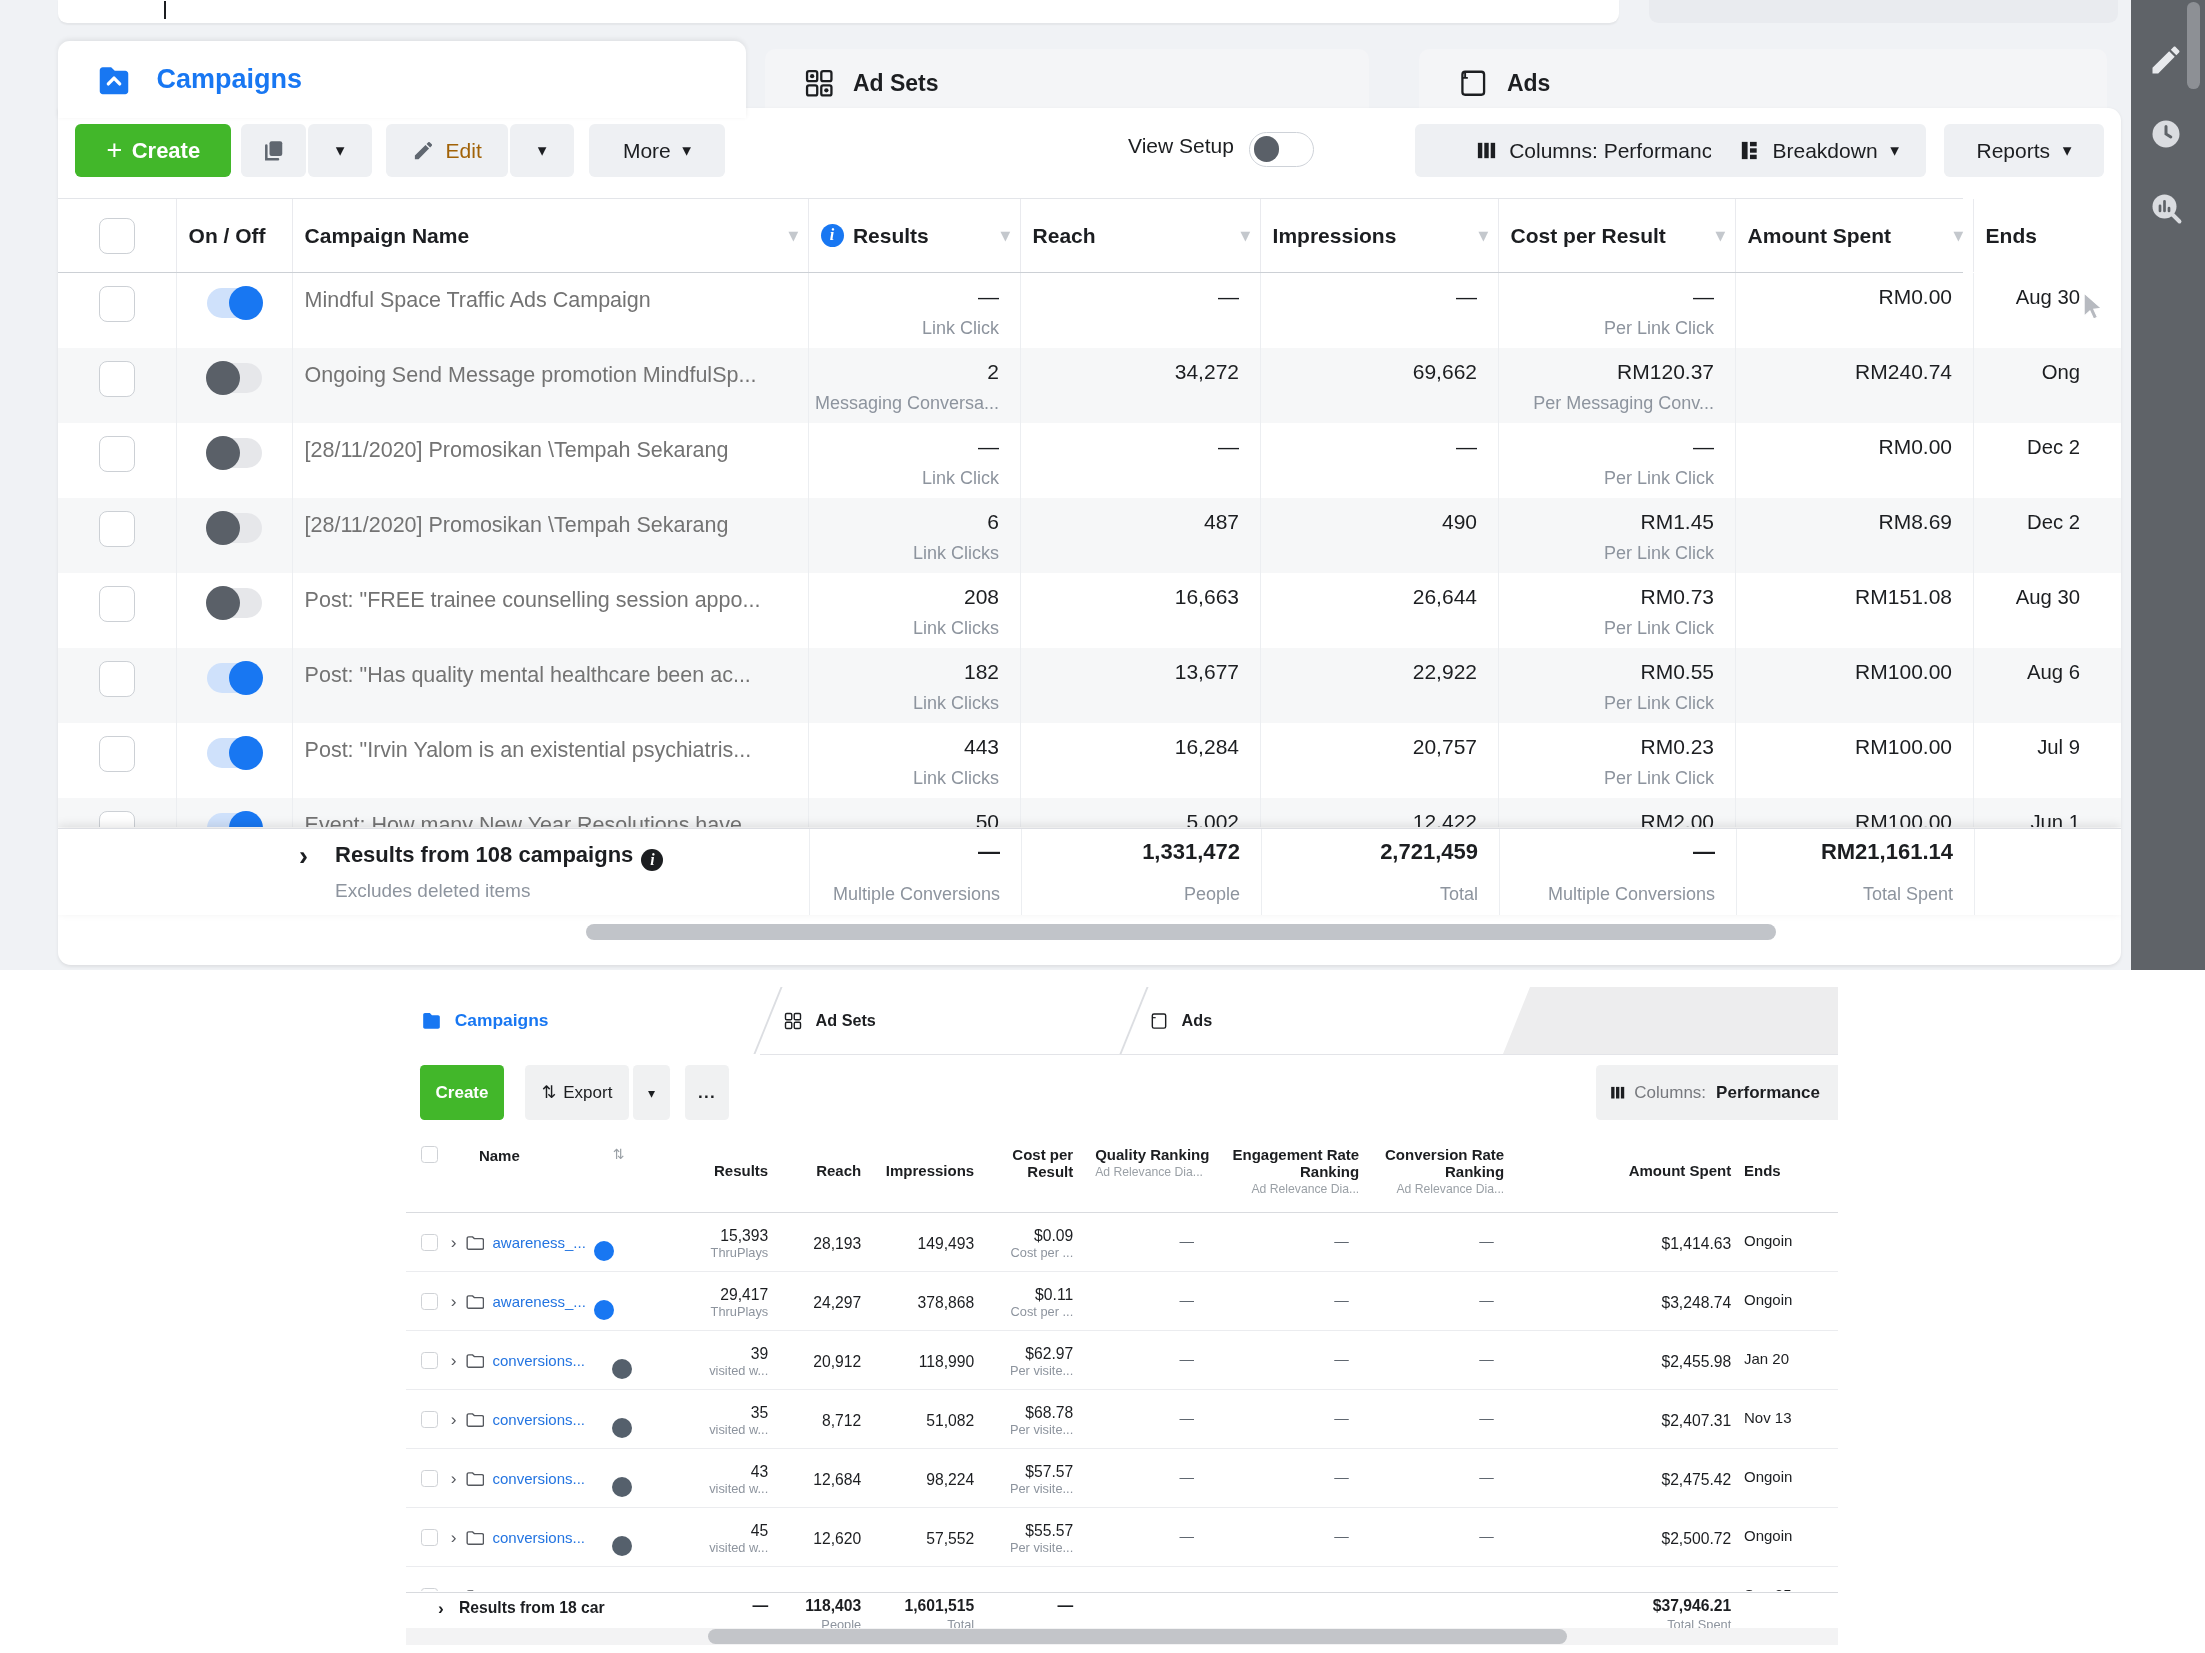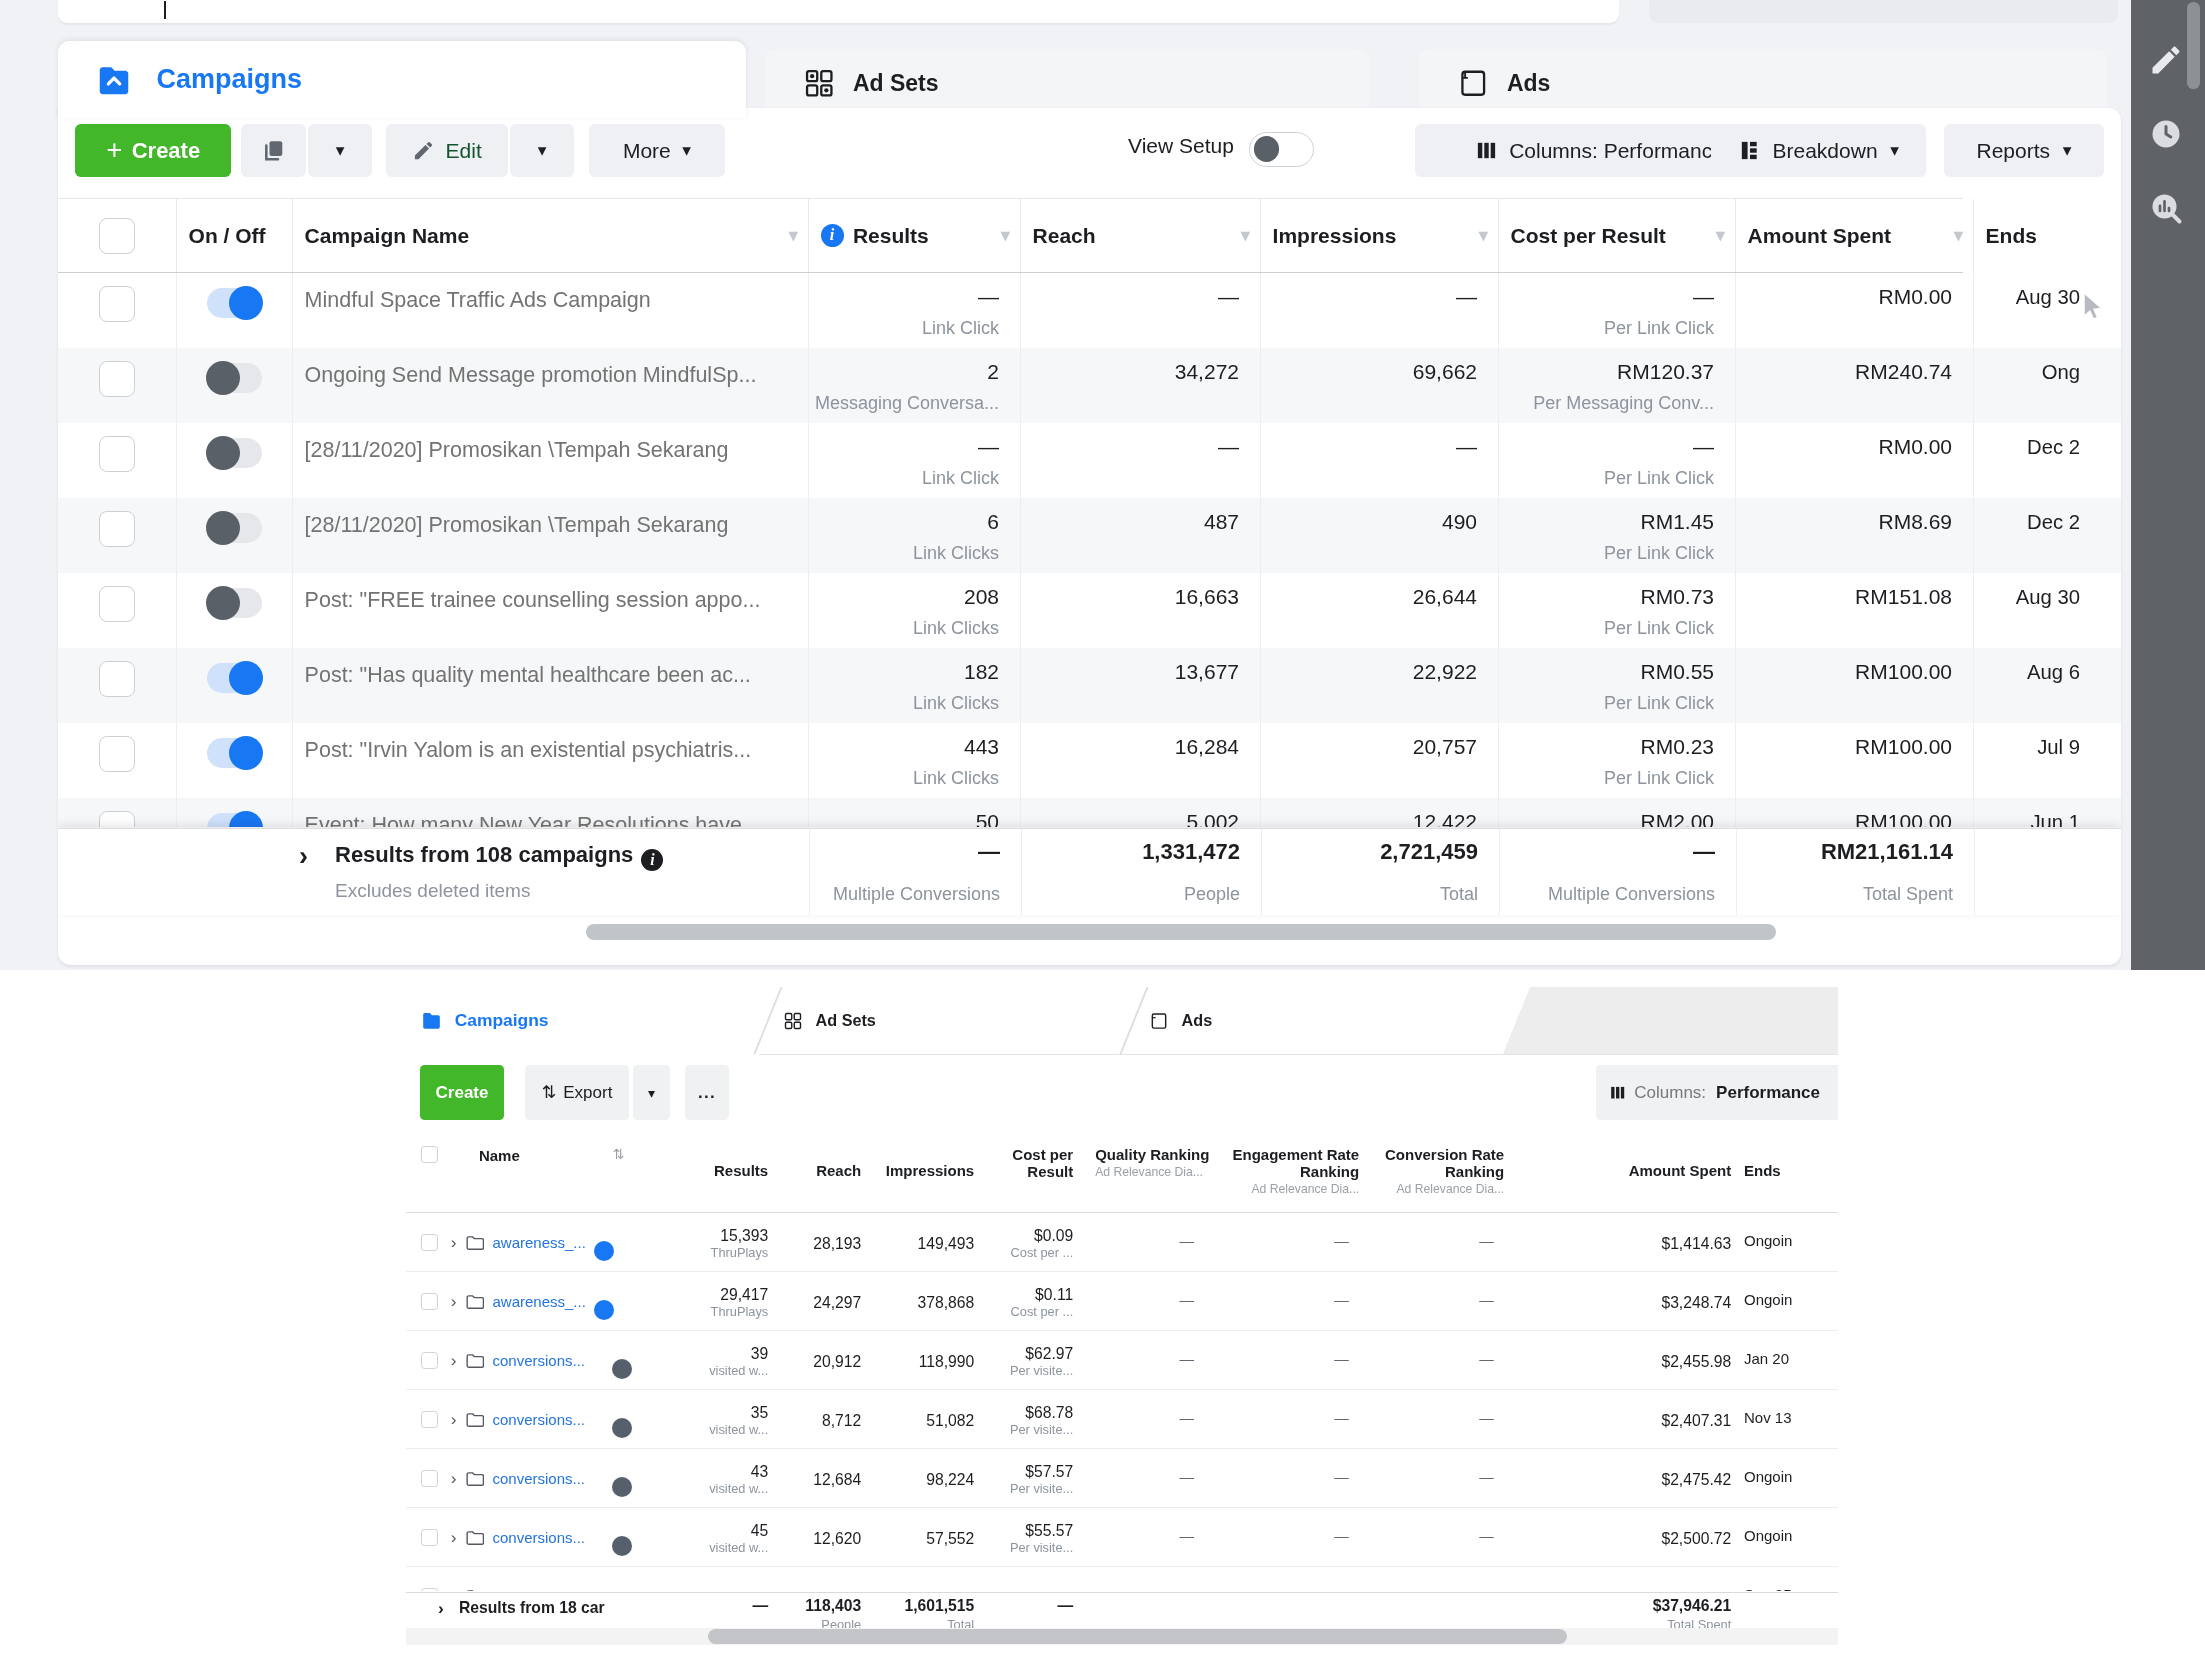--- a/index.html
+++ b/index.html
@@ -201,21 +201,21 @@
           <path d="M5 7v13h11" stroke="#606770" stroke-width="2.4" fill="none" stroke-linecap="round"></path>
         </svg>
       </div>
       <div class="btn" style="left:250px;width:64px">
           <span class="caret">▾</span>
         </div>
       <div class="btn" style="left:328px;width:122px">
         <svg width="23" height="23" viewBox="0 0 24 24" style="margin-right:10.4px">
           <path d="M3 17.2V21h3.8L17.8 9.9l-3.7-3.7L3 17.2zM20.7 7c.4-.4.4-1 0-1.4l-2.3-2.3c-.4-.4-1-.4-1.4 0l-1.8 1.8 3.7 3.7L20.7 7z" fill="#606770"></path>
         </svg>
-        <span style="color:#14532d">Edit</span>
+        <span style="color:#a16207">Edit</span>
       </div>
       <div class="btn" style="left:452px;width:64px">
           <span class="caret">▾</span>
         </div>
       <div class="btn" style="left:531px;width:136px">
         <span>More</span>
           <span class="caret" style="margin-left:11.6px">▾</span>
       </div>
 
       <div class="abs" style="left:1070px;top:25.5px;font-size:21px;color:#1c1e21">View Setup</div>

